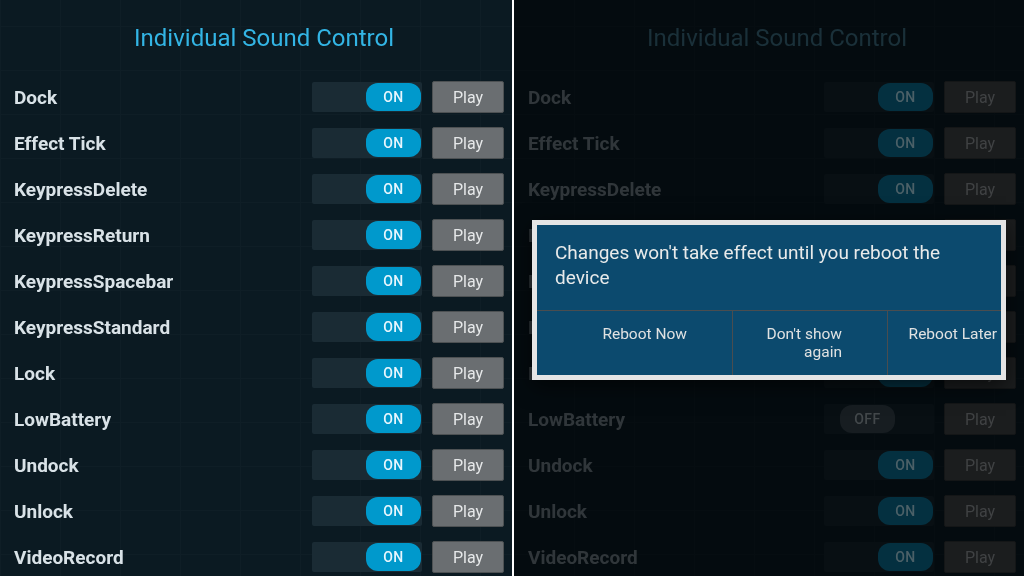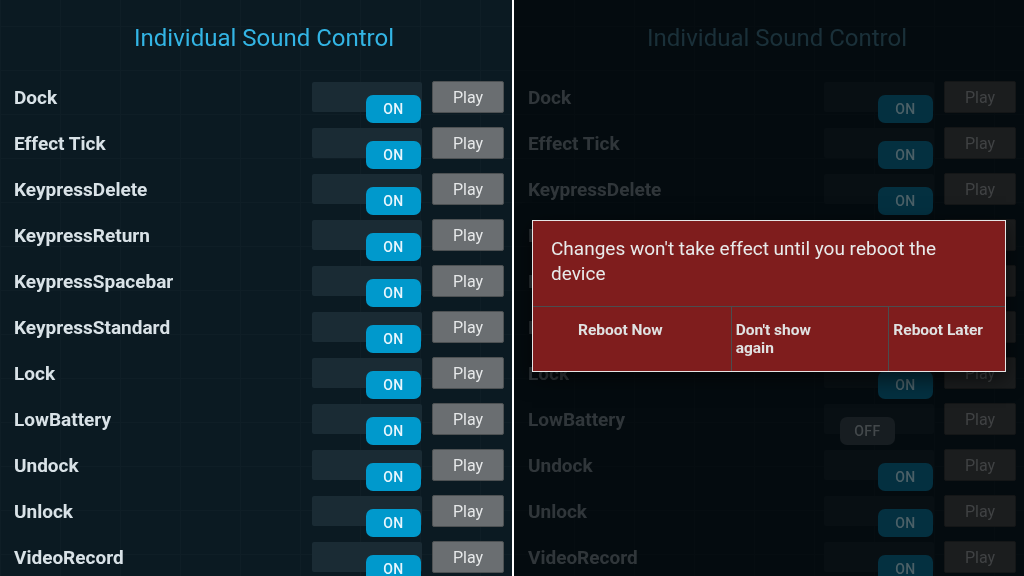--- a/index.html
+++ b/index.html
@@ -58,31 +58,30 @@
     position: relative;
     background: #1a2b34;
     border-radius: 2px;
     margin-right: 10px;
     display: flex;
     align-items: center;
   }
   .toggle-thumb {
     width: 55px;
     height: 28px;
-    border-radius: 7px;
+    border-radius: 12px;
     display: flex;
     align-items: center;
     justify-content: center;
     font-size: 14px;
     font-weight: 500;
     letter-spacing: 0.5px;
     color: #e8f6fd;
     position: absolute;
     top: 1px;
-    margin-top: 12px;
   }
   .toggle.on  .toggle-thumb { right: 1px; background: #0099cc; }
   .toggle.off .toggle-thumb { left: 16px;  background: #48555b; color:#c0c6c9; }
   .play-btn {
     width: 72px;
     height: 32px;
     background: #6a6e71;
     color: #e6e8e9;
     font-size: 16px;
     border: 1px solid #4d5153;
@@ -102,43 +101,43 @@
   .dim-text .label { color: #6b7880; }
   .dim-text .play-btn { background: #3d4144; color:#8c9194; border-color:#2e3234;}
   .dim-text .toggle { background: #12222a; }
   .dim-text .toggle.on  .toggle-thumb { background: #0a6a8e; color:#a6d4e4; }
   .dim-text .toggle.off .toggle-thumb { background: #33404a; color:#94a0a6; }
   
   .dialog {
     position: absolute;
     left: 18px; right: 18px;
     top: 220px;
-    background: #7f1d1d;
+    background: #0c4a6e;
     z-index: 3;
-    border: 1px solid #e5e5e5;
+    border: 5px solid #e5e5e5;
     box-shadow: 0 6px 20px rgba(0,0,0,0.6);
   }
   .dialog-msg {
     color: #e8eaea;
     font-size: 19px;
     line-height: 1.3;
     padding: 16px 18px 20px 18px;
     font-weight: 400;
   }
   .dialog-actions {
     display: flex;
     border-top: 1px solid #4a4d4f;
   }
   .dialog-actions .dlg-btn {
     flex: 1;
-    text-align: left;
+    text-align: right;
     padding: 14px 4px;
     color: #e0e2e2;
     font-size: 15.5px;
-    font-weight: 700;
+    font-weight: 400;
     cursor: pointer;
     margin-left: 41px;
   }
   .dialog-actions .dlg-btn + .dlg-btn { border-left: 1px solid #4a4d4f; }
 </style>
 </head>
 <body>
 
 <div class="pane">
   <div class="grid-bg"></div>

